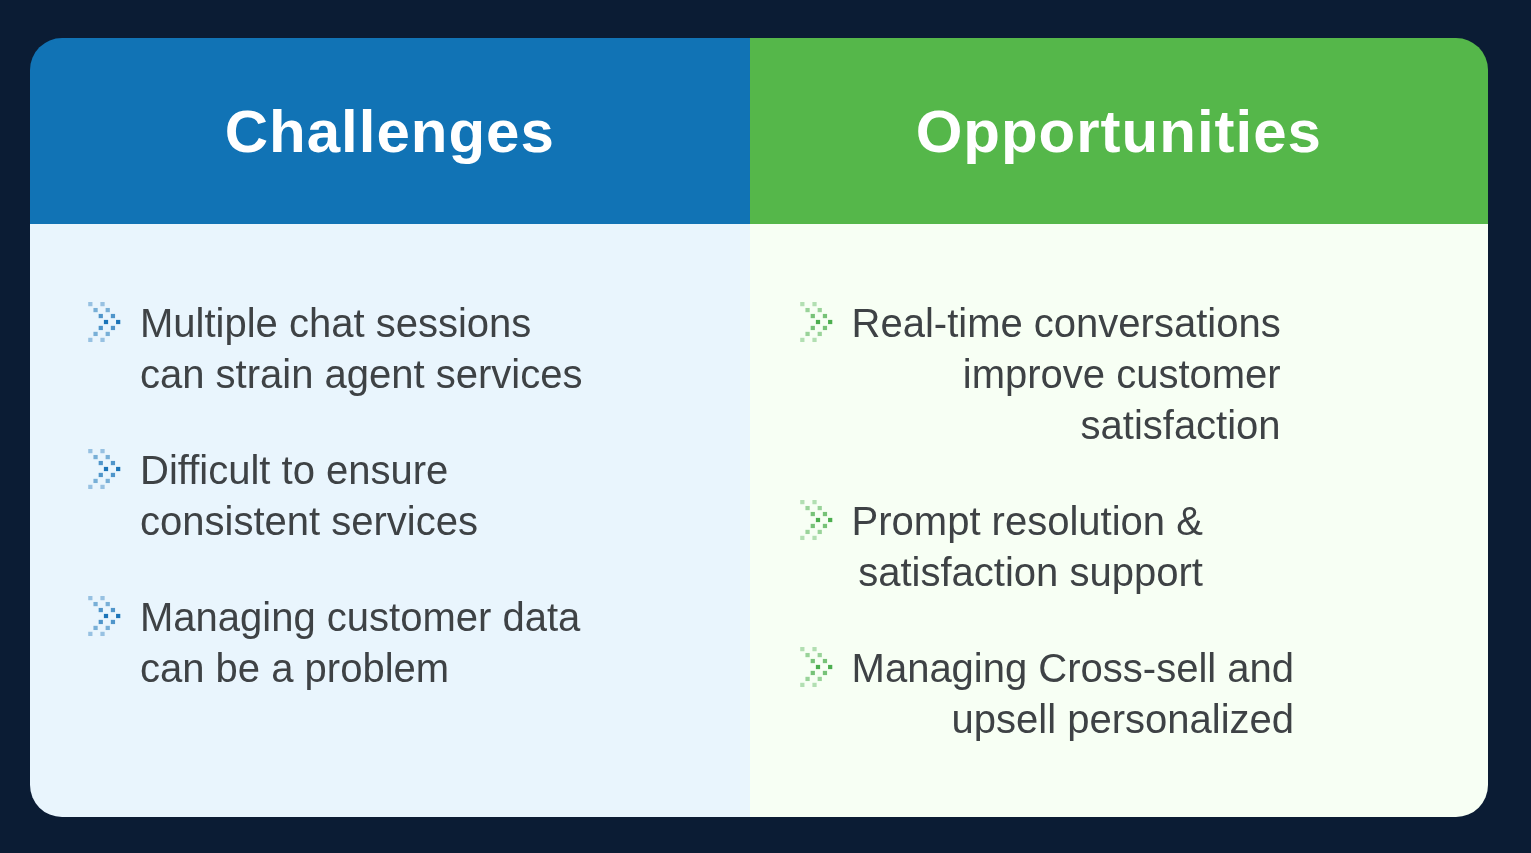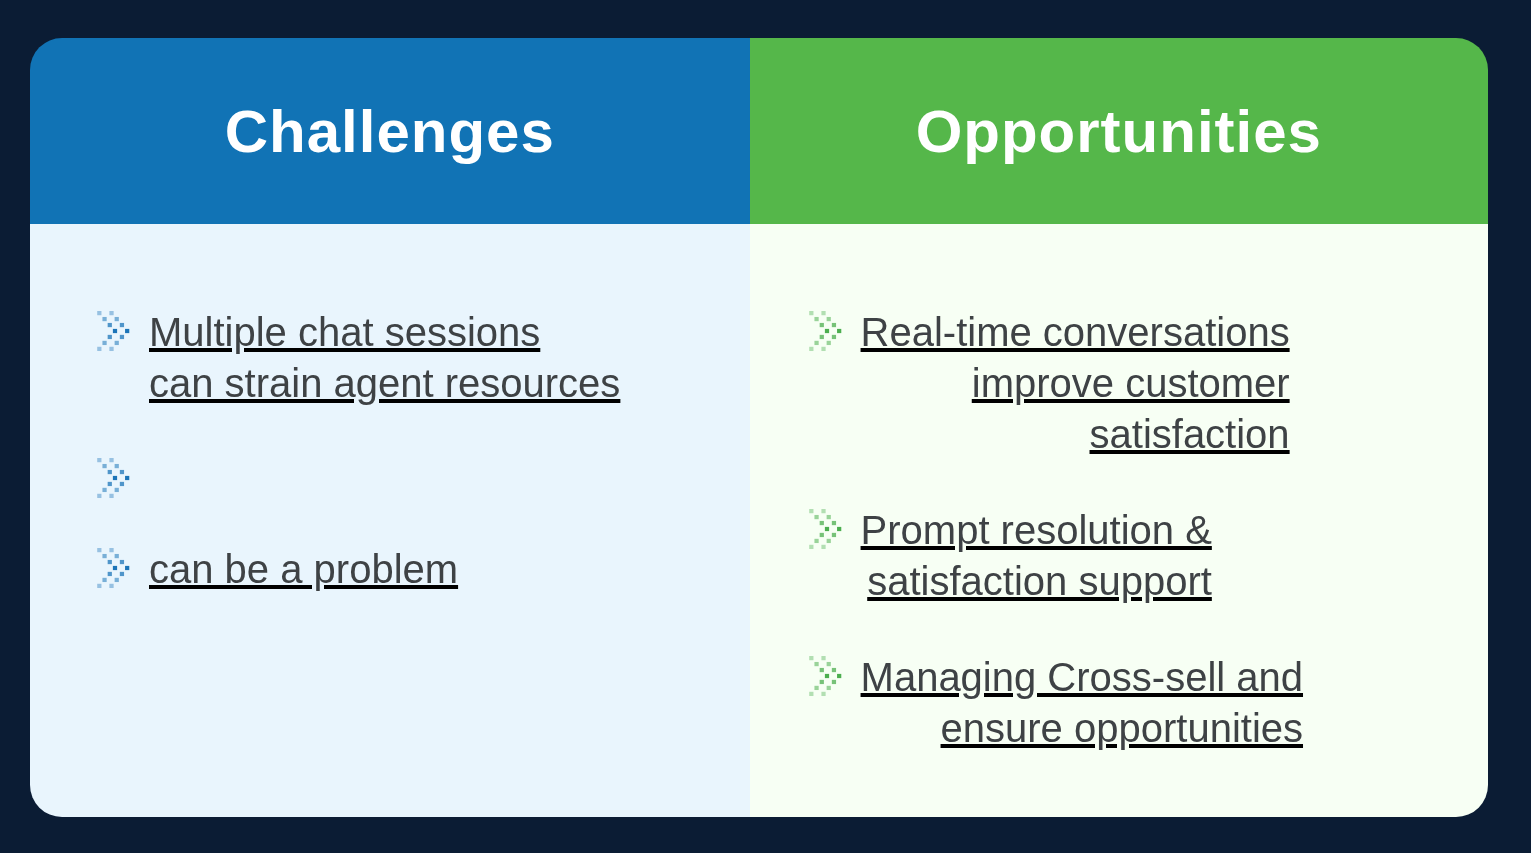--- a/index.html
+++ b/index.html
@@ -47,23 +47,22 @@
     font-weight: 800;
     letter-spacing: 1px;
   }
   .col-body {
     flex: 1 1 auto;
     padding: 74px 28px 0 58px;
   }
   .col.right .col-body { padding-left: 50px; text-align: right; }
   .bullet-list {
     list-style: none;
-    margin: 9px;
+    margin: 0;
     padding: 0;
-    text-decoration: underline;
   }
   .bullet-item {
     display: flex;
     align-items: flex-start;
     gap: 18px;
     margin-bottom: 45px;
   }
   .bullet-icon {
     flex: 0 0 34px;
     width: 34px;
@@ -104,21 +103,21 @@
                   <rect x="8.4" y="19.2" width="3.4" height="3.4" opacity="0.75"></rect>
                   <rect x="18.200000000000003" y="19.2" width="3.4" height="3.4" opacity="0.75"></rect>
                   <rect x="4.2" y="24" width="3.4" height="3.4" opacity="0.55"></rect>
                   <rect x="14" y="24" width="3.4" height="3.4" opacity="0.55"></rect>
                   <rect x="0" y="28.8" width="3.4" height="3.4" opacity="0.4"></rect>
                   <rect x="9.8" y="28.8" width="3.4" height="3.4" opacity="0.4"></rect>
                 </svg>
               </span>
               <span class="bullet-text">
                 <div>Multiple chat sessions</div>
-                <div>can strain agent resources</div>
+                <div>can strain agent services</div>
               </span>
             </li>
             <li class="bullet-item">
               <span class="bullet-icon" style="color: rgb(27, 116, 184);">
                 <svg viewBox="0 0 27 33" width="34" height="41" fill="currentColor" aria-hidden="true">
                   <rect x="0" y="0" width="3.4" height="3.4" opacity="0.4"></rect>
                   <rect x="9.8" y="0" width="3.4" height="3.4" opacity="0.4"></rect>
                   <rect x="4.2" y="4.8" width="3.4" height="3.4" opacity="0.55"></rect>
                   <rect x="14" y="4.8" width="3.4" height="3.4" opacity="0.55"></rect>
                   <rect x="8.4" y="9.6" width="3.4" height="3.4" opacity="0.75"></rect>
@@ -126,20 +125,24 @@
                   <rect x="12.6" y="14.4" width="3.4" height="3.4" opacity="1"></rect>
                   <rect x="22.4" y="14.4" width="3.4" height="3.4" opacity="1"></rect>
                   <rect x="8.4" y="19.2" width="3.4" height="3.4" opacity="0.75"></rect>
                   <rect x="18.200000000000003" y="19.2" width="3.4" height="3.4" opacity="0.75"></rect>
                   <rect x="4.2" y="24" width="3.4" height="3.4" opacity="0.55"></rect>
                   <rect x="14" y="24" width="3.4" height="3.4" opacity="0.55"></rect>
                   <rect x="0" y="28.8" width="3.4" height="3.4" opacity="0.4"></rect>
                   <rect x="9.8" y="28.8" width="3.4" height="3.4" opacity="0.4"></rect>
                 </svg>
               </span>
+              <span class="bullet-text">
+                <div>Difficult to ensure</div>
+                <div>consistent services</div>
+              </span>
             </li>
             <li class="bullet-item">
               <span class="bullet-icon" style="color: rgb(27, 116, 184);">
                 <svg viewBox="0 0 27 33" width="34" height="41" fill="currentColor" aria-hidden="true">
                   <rect x="0" y="0" width="3.4" height="3.4" opacity="0.4"></rect>
                   <rect x="9.8" y="0" width="3.4" height="3.4" opacity="0.4"></rect>
                   <rect x="4.2" y="4.8" width="3.4" height="3.4" opacity="0.55"></rect>
                   <rect x="14" y="4.8" width="3.4" height="3.4" opacity="0.55"></rect>
                   <rect x="8.4" y="9.6" width="3.4" height="3.4" opacity="0.75"></rect>
                   <rect x="18.200000000000003" y="9.6" width="3.4" height="3.4" opacity="0.75"></rect>
@@ -147,20 +150,21 @@
                   <rect x="22.4" y="14.4" width="3.4" height="3.4" opacity="1"></rect>
                   <rect x="8.4" y="19.2" width="3.4" height="3.4" opacity="0.75"></rect>
                   <rect x="18.200000000000003" y="19.2" width="3.4" height="3.4" opacity="0.75"></rect>
                   <rect x="4.2" y="24" width="3.4" height="3.4" opacity="0.55"></rect>
                   <rect x="14" y="24" width="3.4" height="3.4" opacity="0.55"></rect>
                   <rect x="0" y="28.8" width="3.4" height="3.4" opacity="0.4"></rect>
                   <rect x="9.8" y="28.8" width="3.4" height="3.4" opacity="0.4"></rect>
                 </svg>
               </span>
               <span class="bullet-text">
+                <div>Managing customer data</div>
                 <div>can be a problem</div>
               </span>
             </li>
           </ul>
       </div>
     </section>
 
     <section class="col right">
       <header class="col-header" style="background: rgb(85, 183, 74);">
         <h2>Opportunities</h2>
@@ -230,21 +234,21 @@
                   <rect x="8.4" y="19.2" width="3.4" height="3.4" opacity="0.75"></rect>
                   <rect x="18.200000000000003" y="19.2" width="3.4" height="3.4" opacity="0.75"></rect>
                   <rect x="4.2" y="24" width="3.4" height="3.4" opacity="0.55"></rect>
                   <rect x="14" y="24" width="3.4" height="3.4" opacity="0.55"></rect>
                   <rect x="0" y="28.8" width="3.4" height="3.4" opacity="0.4"></rect>
                   <rect x="9.8" y="28.8" width="3.4" height="3.4" opacity="0.4"></rect>
                 </svg>
               </span>
               <span class="bullet-text">
                 <div>Managing Cross-sell and</div>
-                <div>ensure opportunities</div>
+                <div>upsell personalized</div>
               </span>
             </li>
           </ul>
       </div>
     </section>
 
   </div>
 </div>
 
 </body></html>

